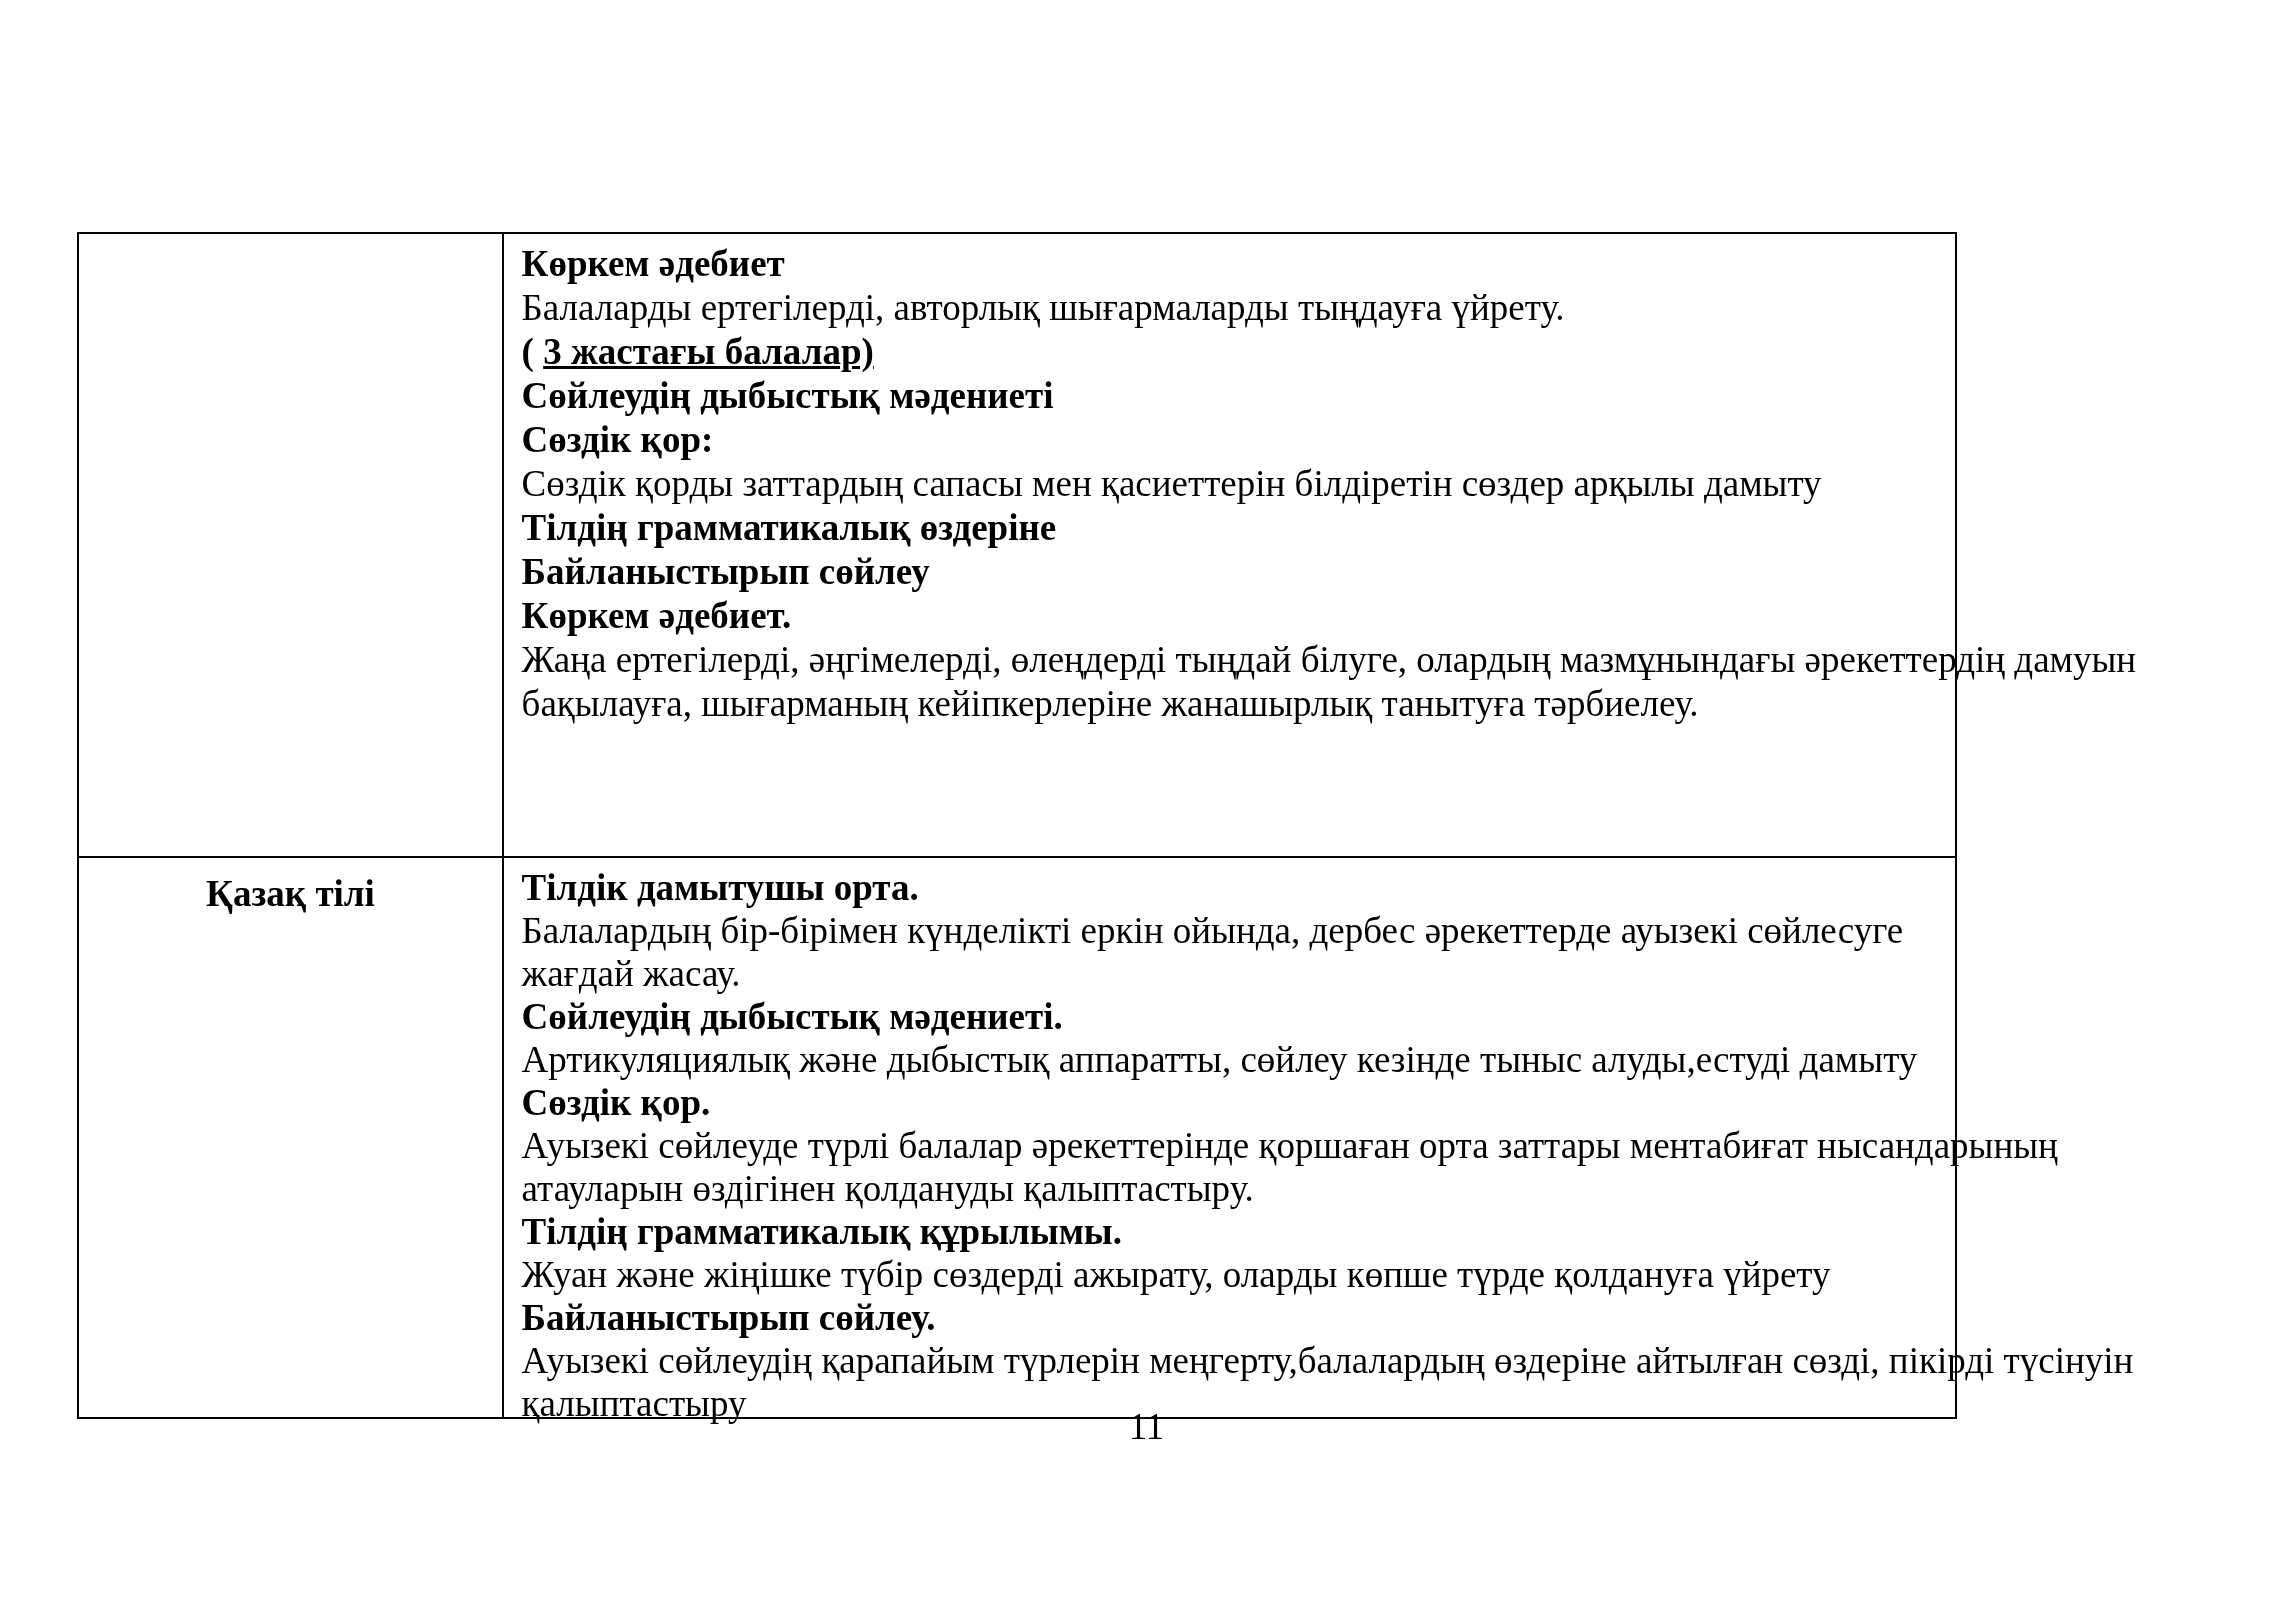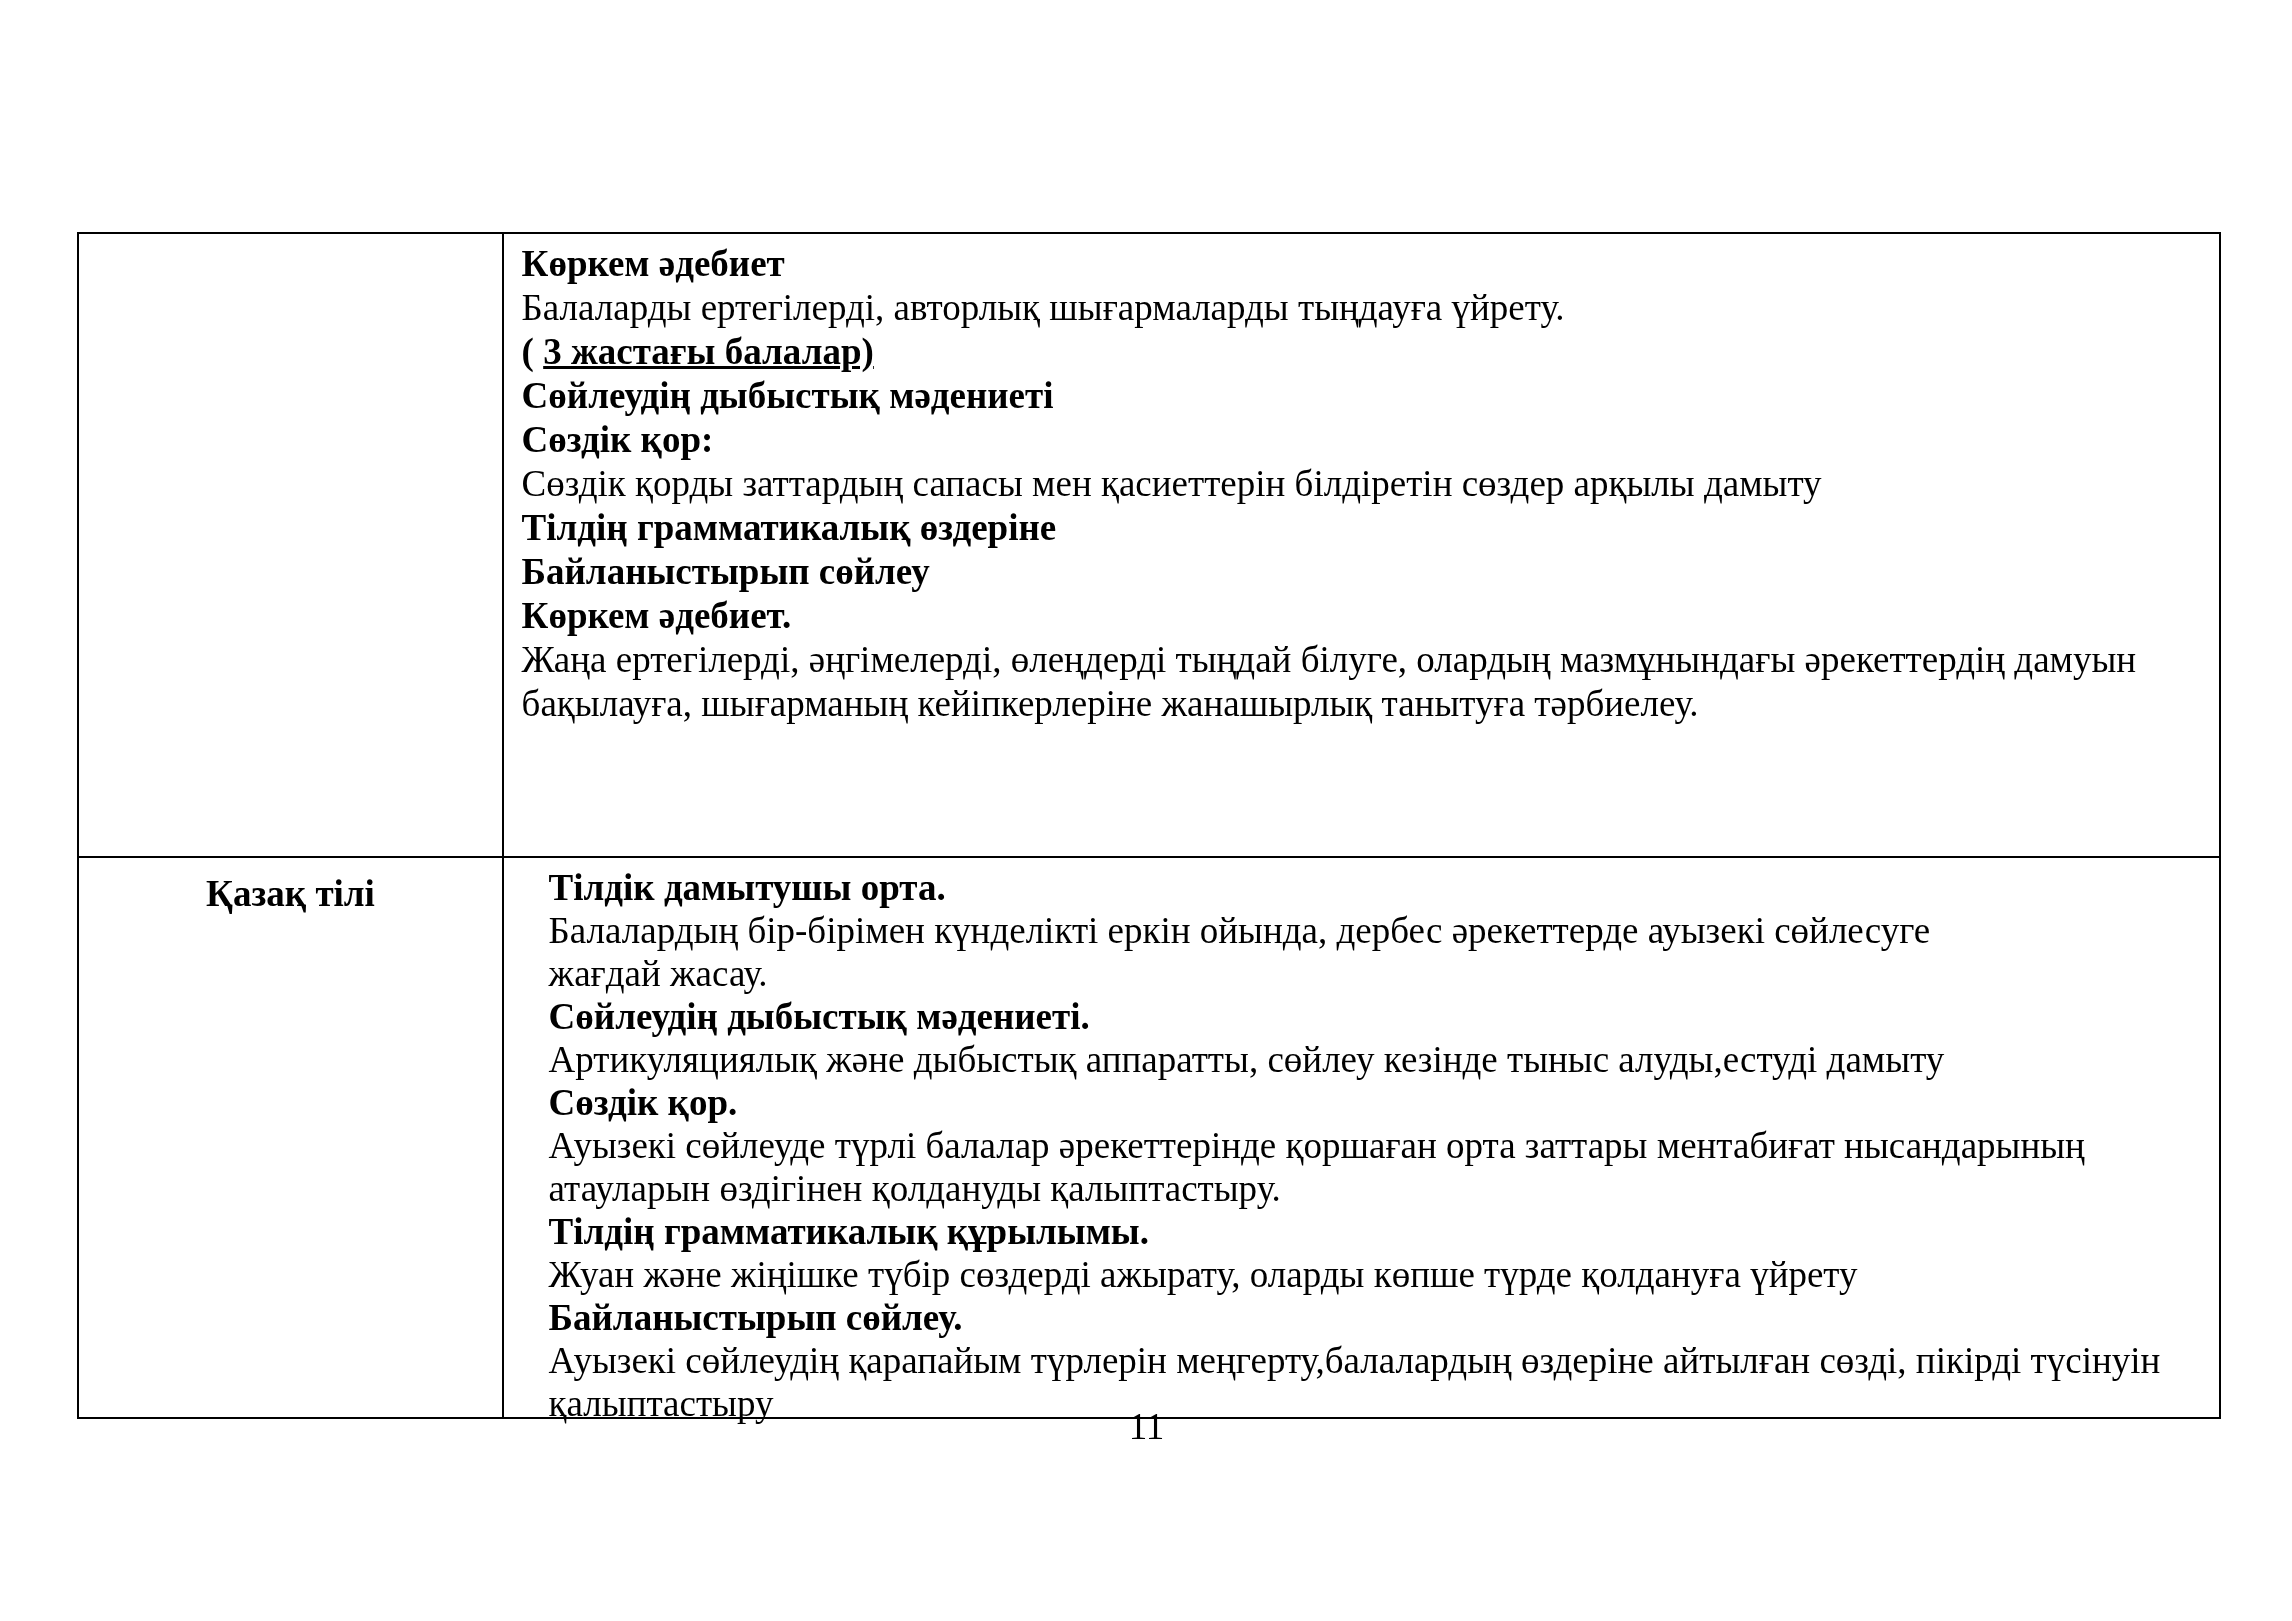--- a/index.html
+++ b/index.html
@@ -12,35 +12,34 @@
     width: 2293px;
     height: 1621px;
     font-family: "Liberation Serif", serif;
     color: #000000;
     overflow: hidden;
   }
   .content-table {
     position: absolute;
     left: 77px;
     top: 232px;
-    width: 2144px;
+    width: 1880px;
     box-sizing: border-box;
     border: 2.9px solid #000000;
   }
   .t-row {
     display: flex;
     align-items: stretch;
   }
   .t-row.row-1 {
     height: 622px;
     border-bottom: 2.9px solid #000000;
   }
   .t-row.row-2 {
     height: 559px;
-    gap: 27px;
   }
   .cell {
     box-sizing: border-box;
   }
   .cell-left {
     flex: none;
     width: 425px;
     border-right: 2.9px solid #000000;
     text-align: center;
     padding-top: 13.7px;

